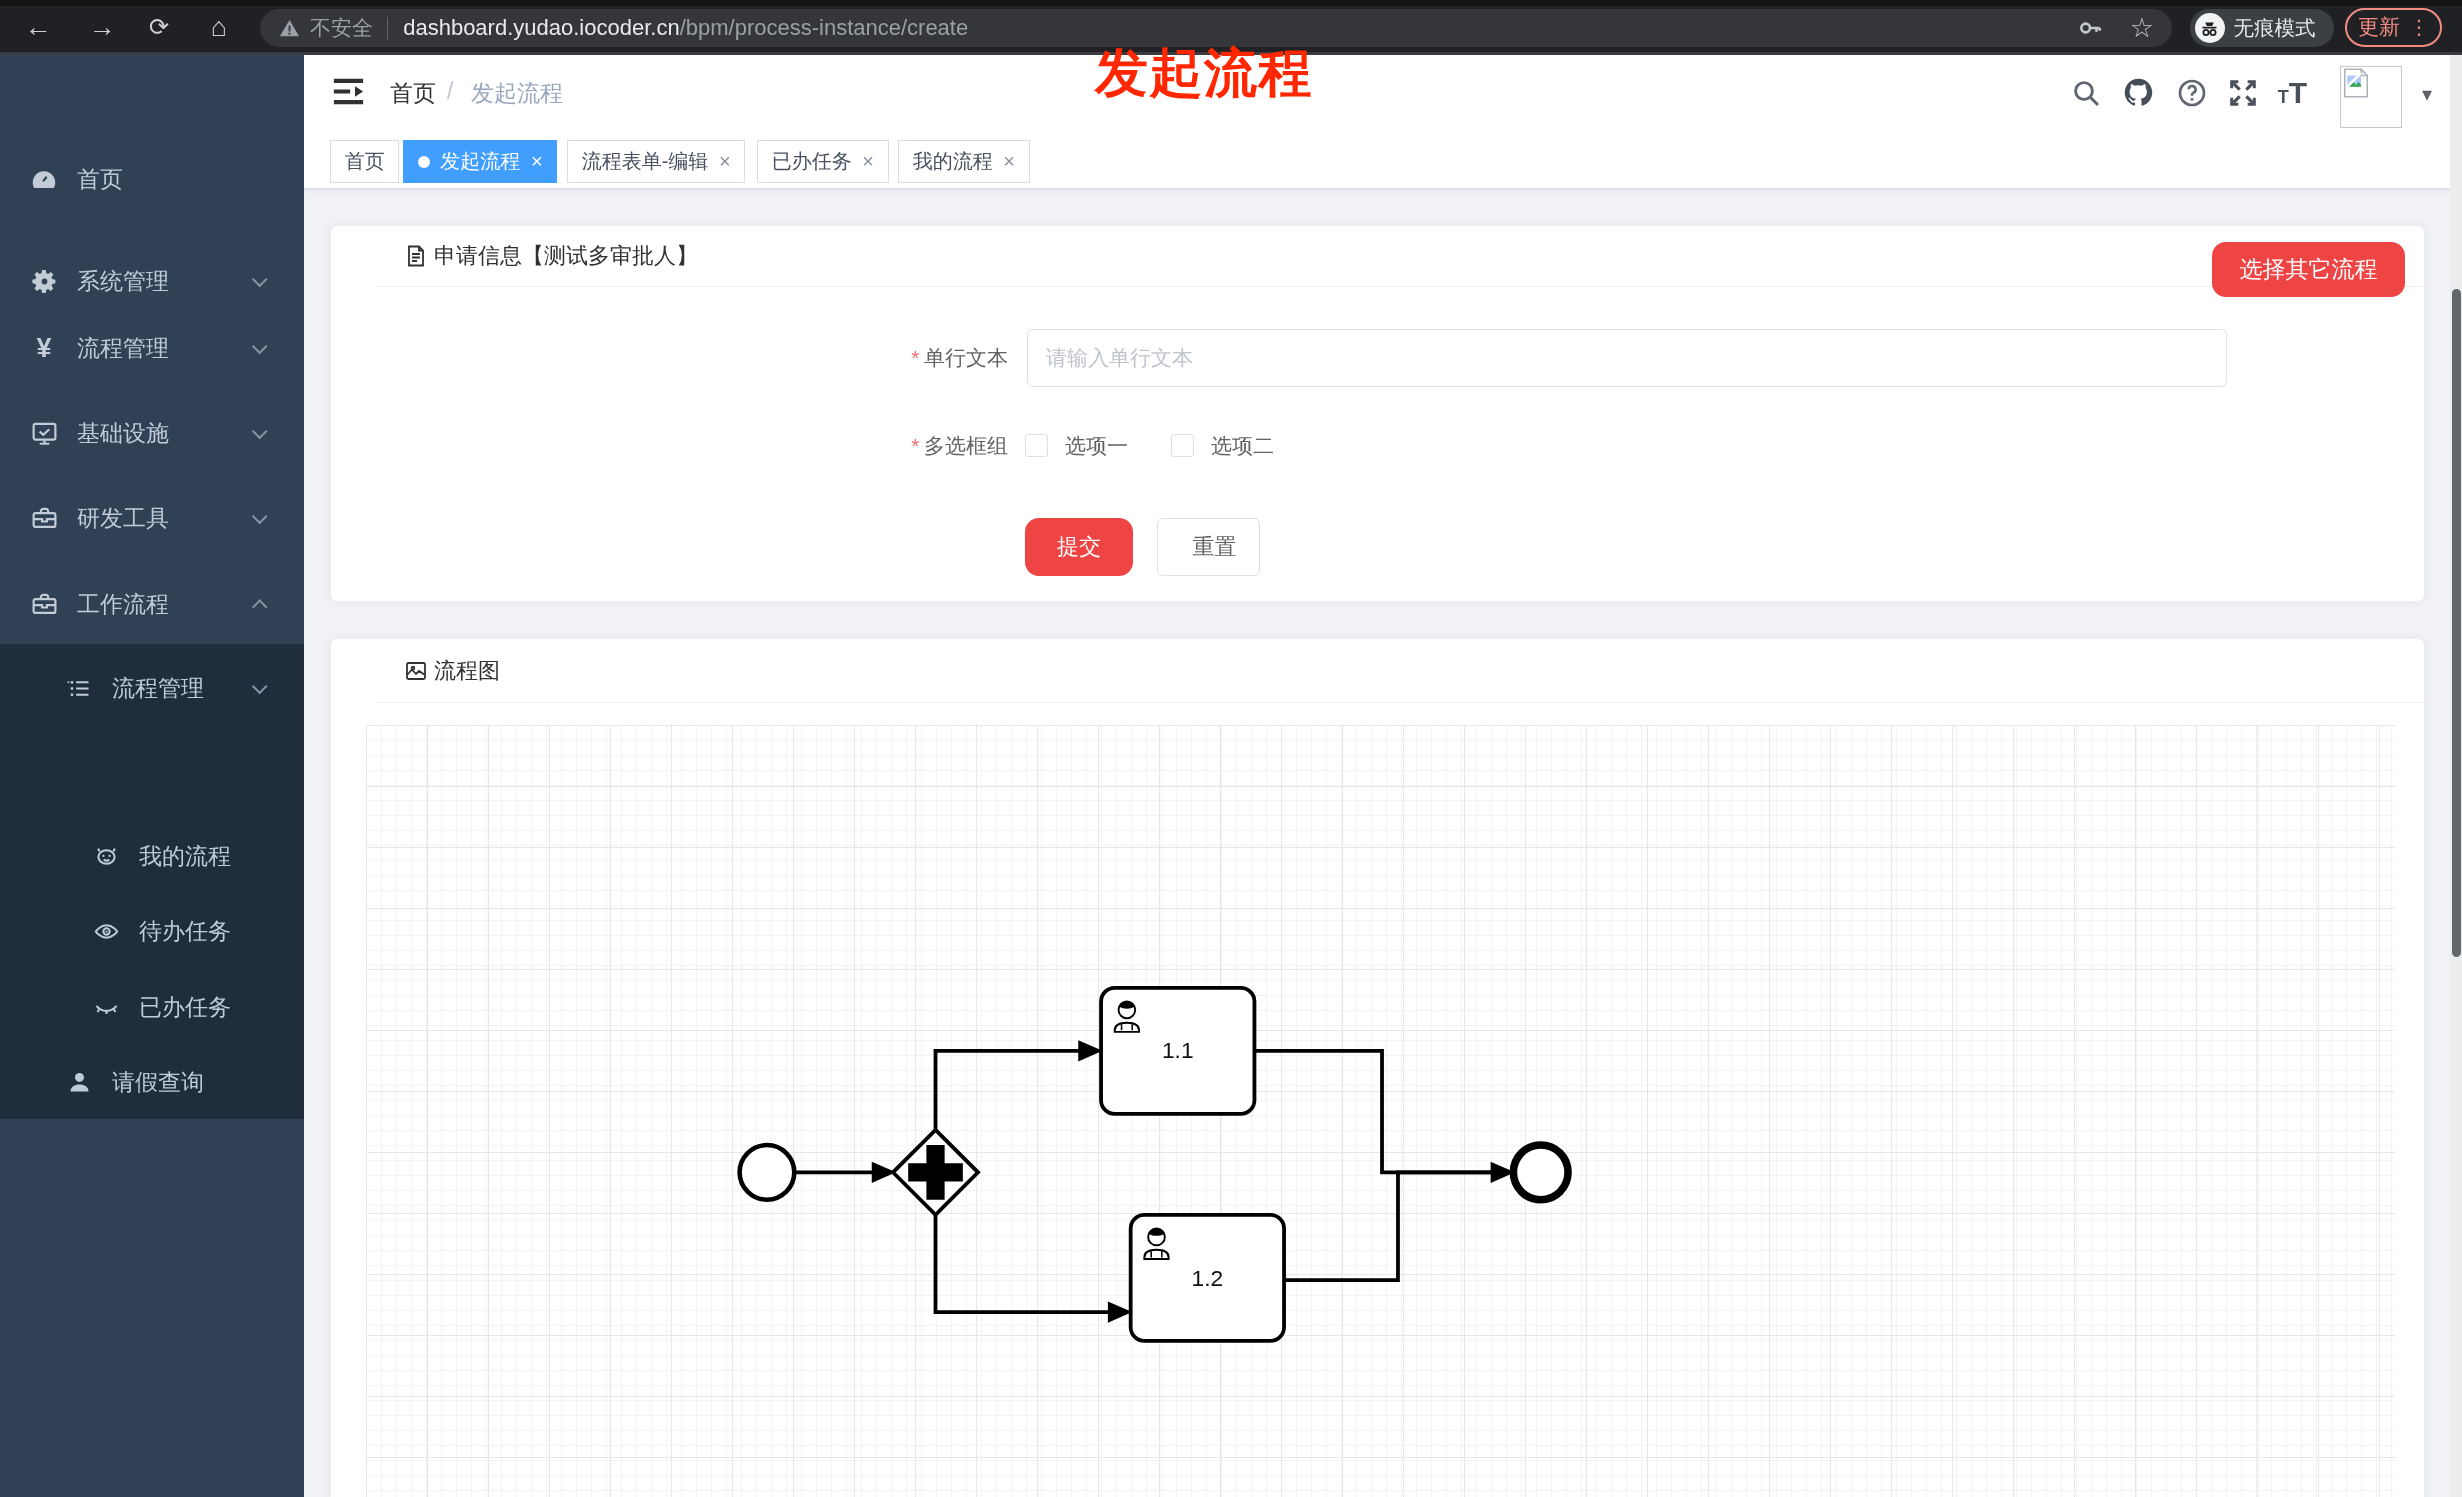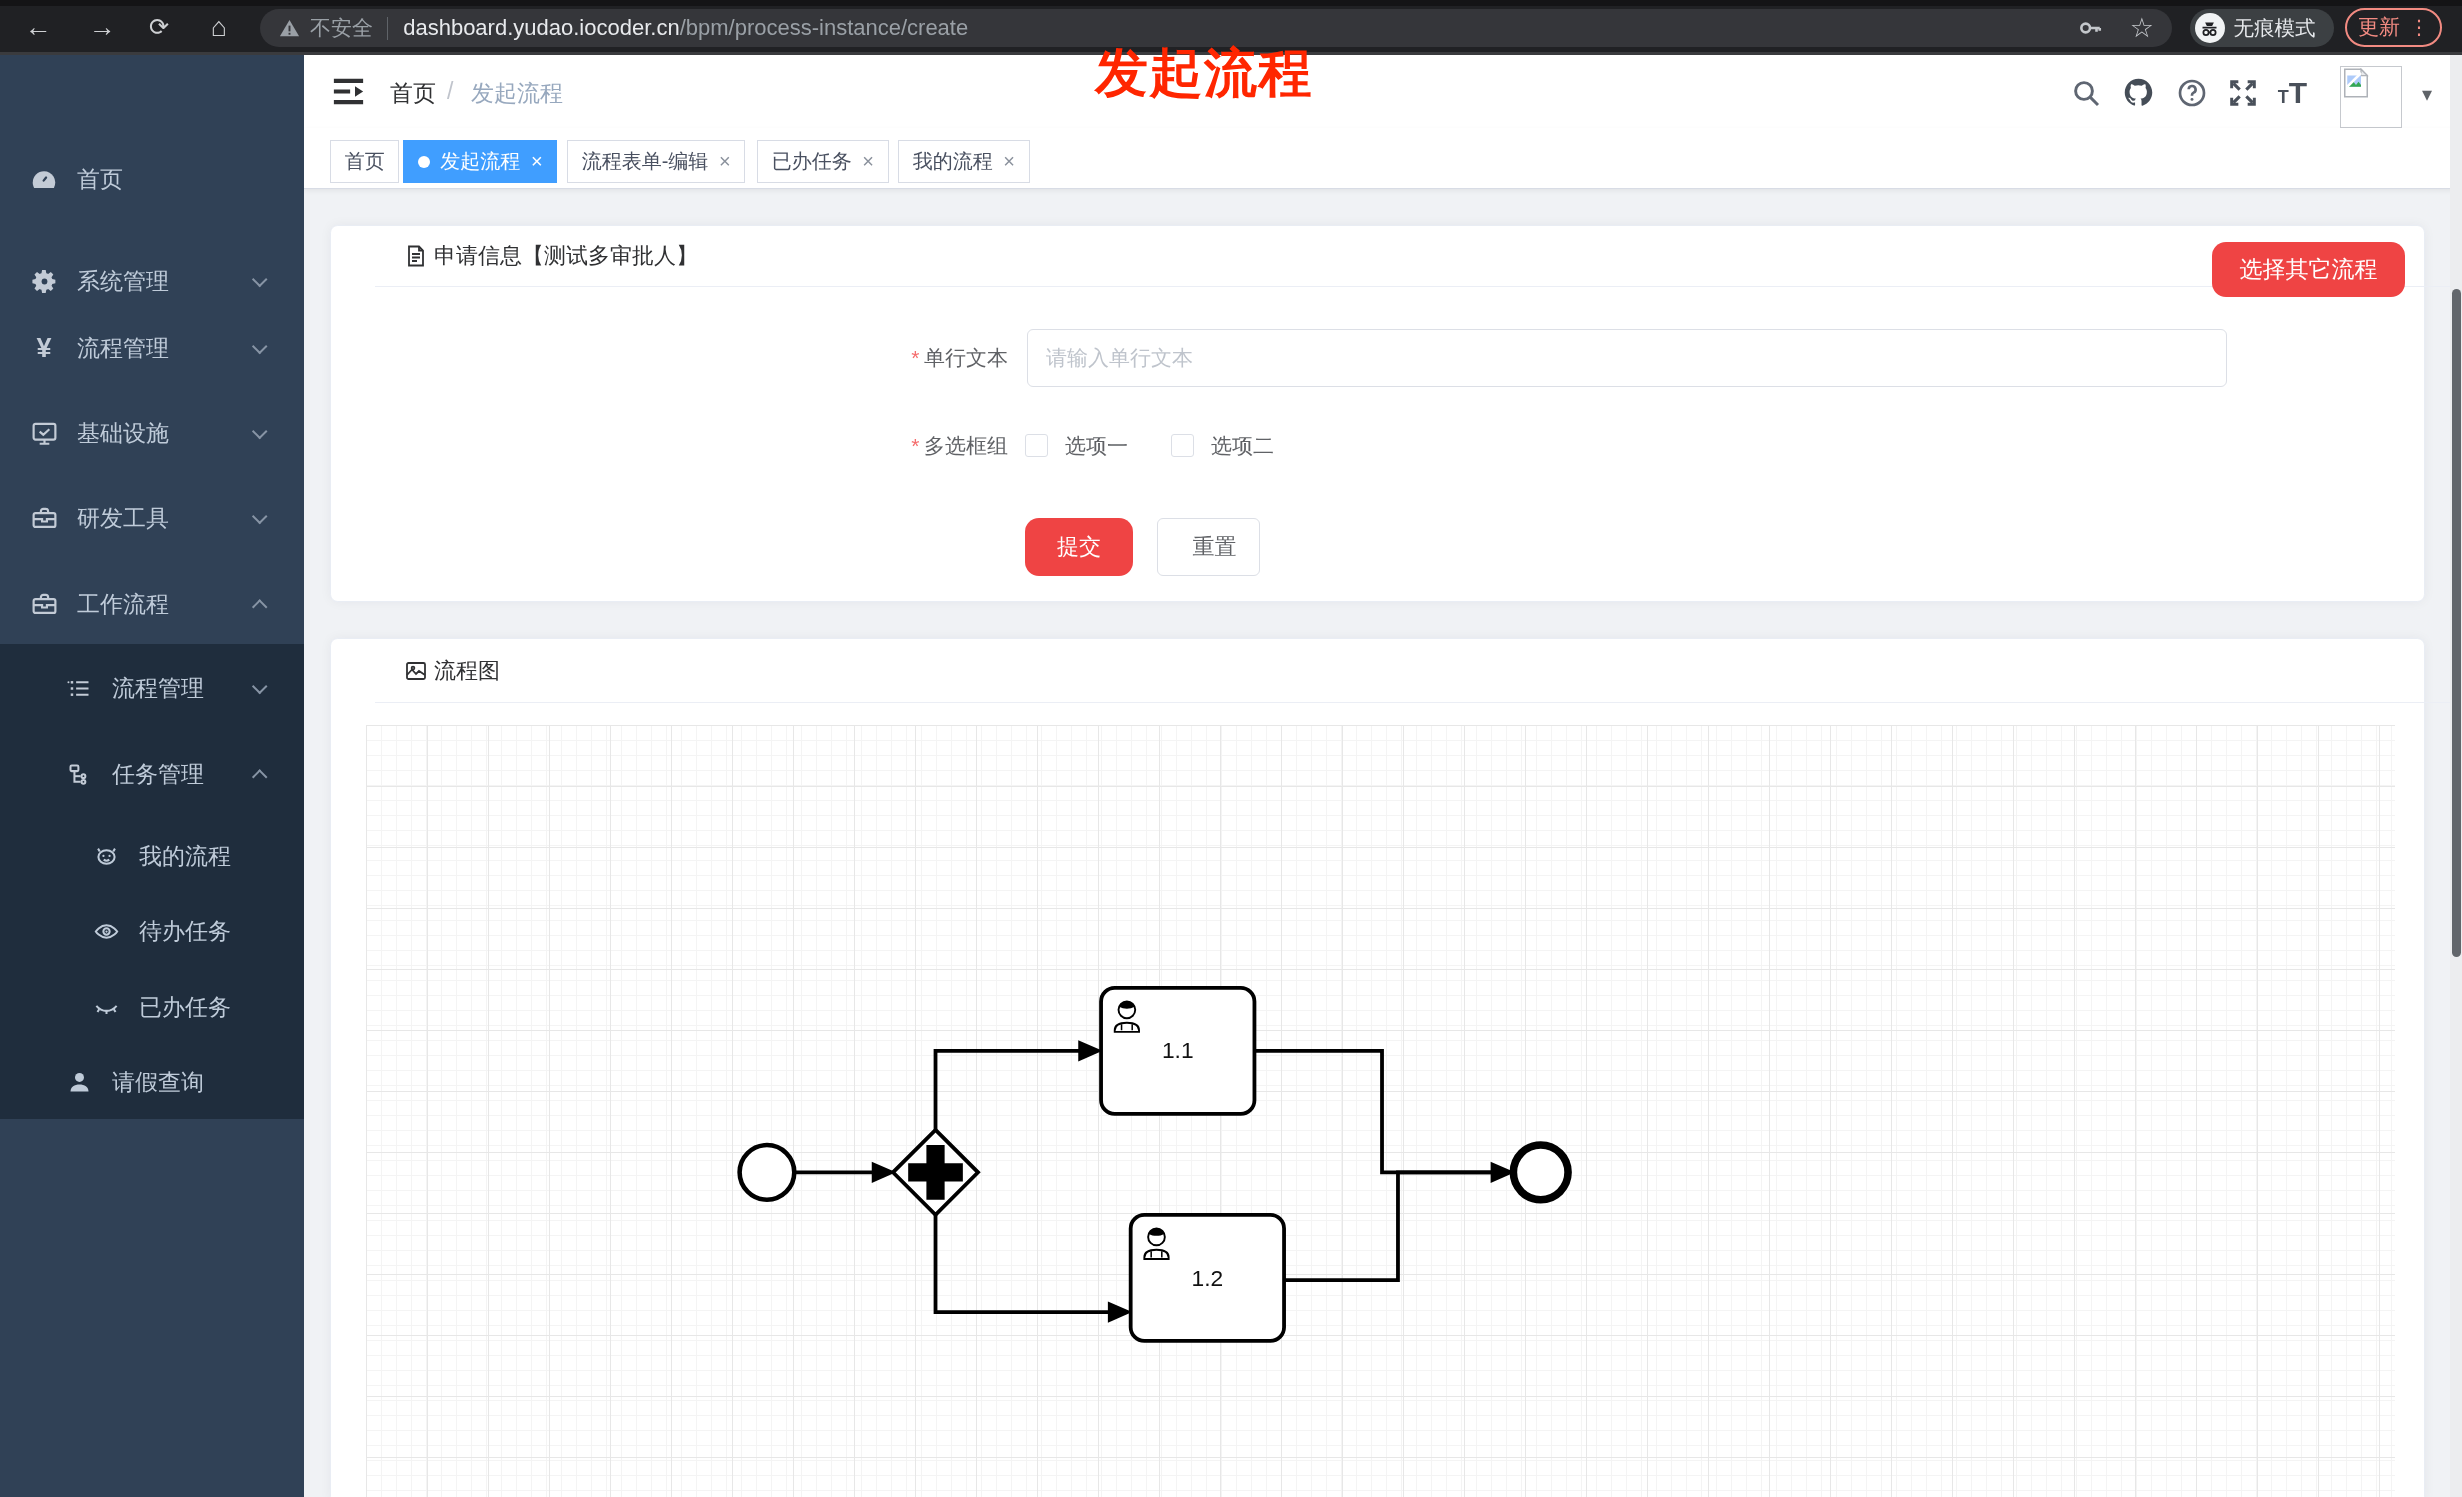--- a/index.html
+++ b/index.html
@@ -219,33 +219,20 @@
           <rect x="4.2" y="5.4" width="2.2" height="2.2" fill="#c3cbd6" stroke="none"></rect>
           <rect x="4.2" y="10.9" width="2.2" height="2.2" fill="#c3cbd6" stroke="none"></rect>
           <rect x="4.2" y="16.4" width="2.2" height="2.2" fill="#c3cbd6" stroke="none"></rect>
           <circle cx="2.2" cy="6.5" r="0.9" fill="#c3cbd6" stroke="none"></circle>
         </svg>
     </span>
     <span class="mi-label">流程管理</span>
     <span class="chev down"></span>
   </div>
 
-  <div class="menu-item lvl2" style="top:677px;">
-    <span class="mi-icon">
-      <svg width="27" height="27" viewBox="0 0 24 24" fill="none" stroke="#c3cbd6" stroke-width="1.8">
-          <rect x="4" y="4" width="7" height="5" rx="1"></rect>
-          <path d="M7.5 9v9.5h5.5"></path>
-          <path d="M7.5 13.5h5.5"></path>
-          <circle cx="15.5" cy="13.5" r="1.7"></circle>
-          <circle cx="15.5" cy="18.5" r="1.7"></circle>
-        </svg>
-    </span>
-    <span class="mi-label">任务管理</span>
-    <span class="chev up"></span>
-  </div>
 
   <div class="menu-item lvl3" style="top:759px;">
     <span class="mi-icon">
       <svg width="27" height="27" viewBox="0 0 24 24" fill="none" stroke="#bfcbd9" stroke-width="1.8">
           <ellipse cx="12" cy="12.5" rx="7.2" ry="6"></ellipse>
           <path d="M6 7.5 4.5 5M18 7.5 19.5 5"></path>
           <circle cx="9.3" cy="11.5" r="1" fill="#bfcbd9" stroke="none"></circle>
           <circle cx="14.7" cy="11.5" r="1" fill="#bfcbd9" stroke="none"></circle>
           <path d="M9.5 14.8c1.6 1.2 3.4 1.2 5 0"></path>
         </svg>

